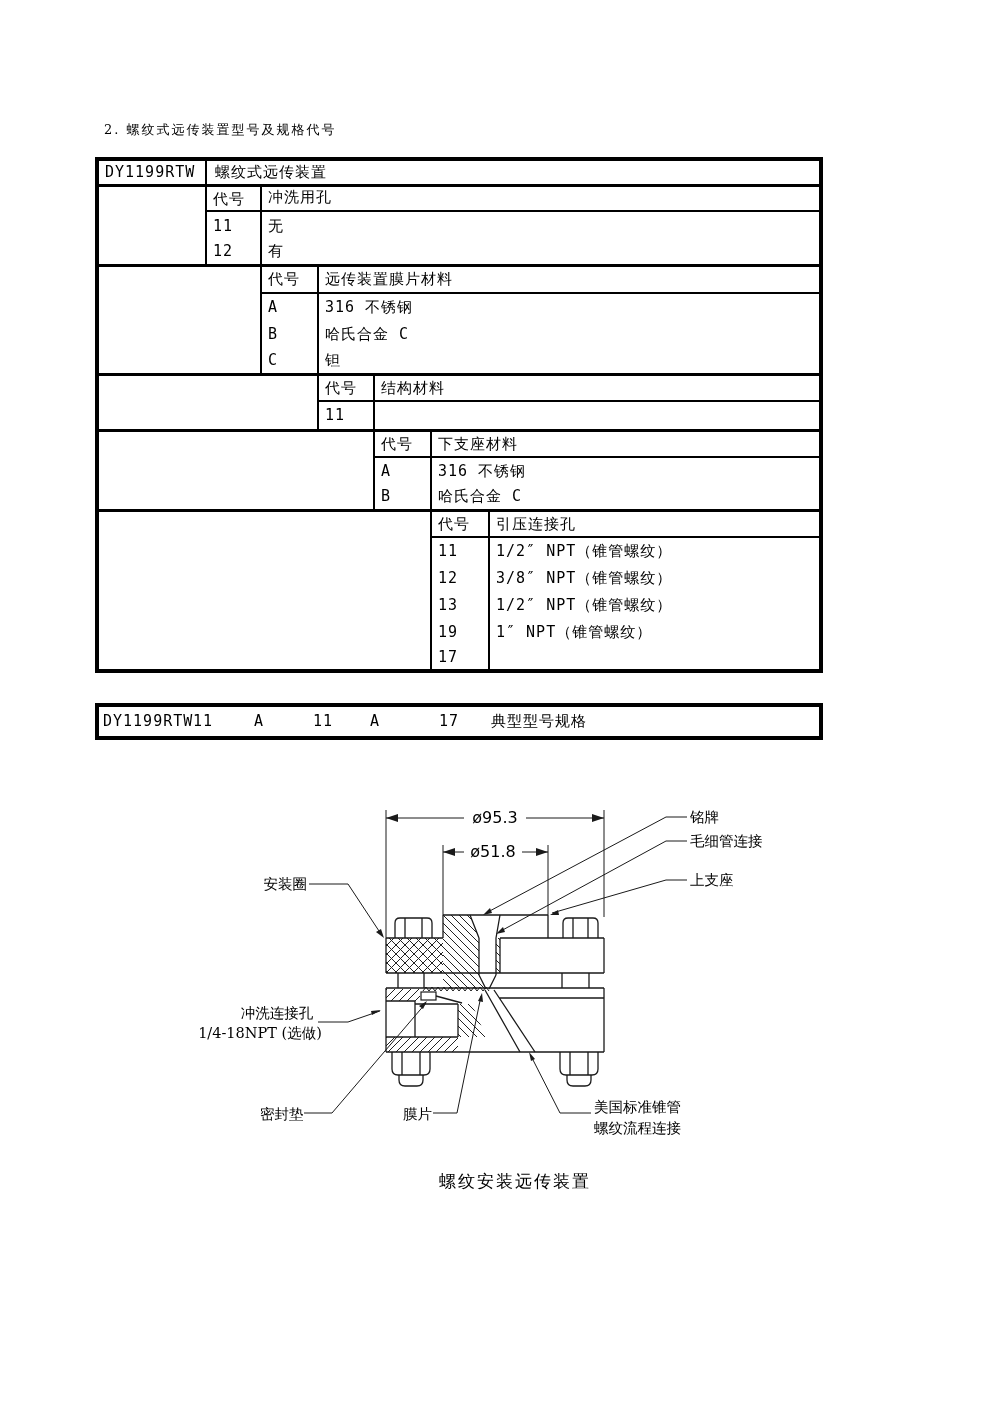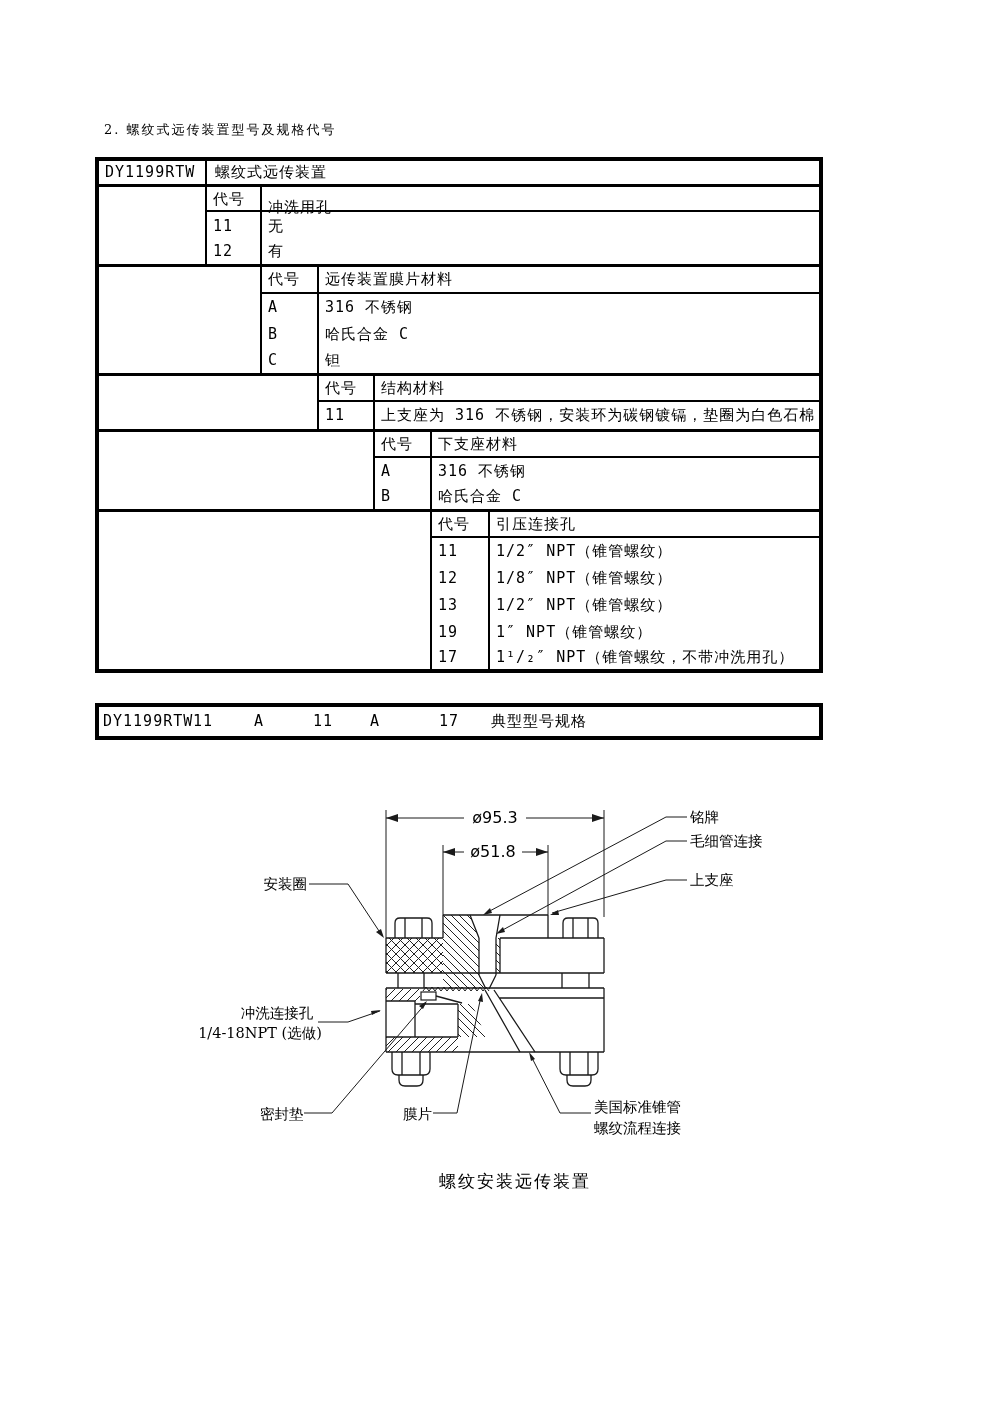--- a/index.html
+++ b/index.html
@@ -40,59 +40,57 @@
   <i class="ln" style="left:161px;top:23px;width:2px;height:189px"></i>
   <i class="ln" style="left:218px;top:103px;width:2px;height:165px"></i>
   <i class="ln" style="left:274px;top:212px;width:2px;height:136px"></i>
   <i class="ln" style="left:331px;top:268px;width:2px;height:240px"></i>
   <i class="ln" style="left:389px;top:348px;width:2px;height:160px"></i>
 
   <div class="c" style="left:6px;top:0;height:23px;line-height:23px">DY1199RTW</div>
   <div class="c" style="left:116px;top:0;height:23px;line-height:23px">螺纹式远传装置</div>
 
   <div class="c" style="left:114px;top:26px;height:24px;line-height:24px">代号</div>
-  <div class="c" style="left:169px;top:34px;height:24px;line-height:24px">冲洗用孔</div>
+  <div class="c" style="left:169px;top:24px;height:24px;line-height:24px">冲洗用孔</div>
   <div class="c" style="left:114px;top:52px;height:26px;line-height:26px">11</div>
   <div class="c" style="left:169px;top:52px;height:26px;line-height:26px">无</div>
   <div class="c" style="left:114px;top:78px;height:25px;line-height:25px">12</div>
   <div class="c" style="left:169px;top:78px;height:25px;line-height:25px">有</div>
 
   <div class="c" style="left:169px;top:106px;height:25px;line-height:25px">代号</div>
   <div class="c" style="left:226px;top:106px;height:25px;line-height:25px">远传装置膜片材料</div>
   <div class="c" style="left:169px;top:133px;height:27px;line-height:27px">A</div>
   <div class="c" style="left:226px;top:133px;height:27px;line-height:27px">316 不锈钢</div>
   <div class="c" style="left:169px;top:160px;height:27px;line-height:27px">B</div>
   <div class="c" style="left:226px;top:160px;height:27px;line-height:27px">哈氏合金 C</div>
   <div class="c" style="left:169px;top:187px;height:25px;line-height:25px">C</div>
   <div class="c" style="left:226px;top:187px;height:25px;line-height:25px">钽</div>
 
   <div class="c" style="left:226px;top:215px;height:24px;line-height:24px">代号</div>
   <div class="c" style="left:282px;top:215px;height:24px;line-height:24px">结构材料</div>
   <div class="c" style="left:226px;top:241px;height:27px;line-height:27px">11</div>
-  <div class="c" style="left:282px;top:241px;height:27px;line-height:27px">上支座为 316 不锈钢，安装环为碳钢镀镉，垫圈为白色石棉</div>
 
   <div class="c" style="left:282px;top:271px;height:24px;line-height:24px">代号</div>
   <div class="c" style="left:339px;top:271px;height:16px;line-height:24px">下支座材料</div>
   <div class="c" style="left:282px;top:297px;height:26px;line-height:26px">A</div>
   <div class="c" style="left:339px;top:297px;height:26px;line-height:26px">316 不锈钢</div>
   <div class="c" style="left:282px;top:323px;height:25px;line-height:25px">B</div>
   <div class="c" style="left:339px;top:323px;height:25px;line-height:25px">哈氏合金 C</div>
 
   <div class="c" style="left:339px;top:351px;height:24px;line-height:24px">代号</div>
   <div class="c" style="left:397px;top:351px;height:15px;line-height:24px">引压连接孔</div>
   <div class="c" style="left:339px;top:377px;height:27px;line-height:27px">11</div>
   <div class="c" style="left:397px;top:377px;height:27px;line-height:27px">1/2″ NPT（锥管螺纹）</div>
   <div class="c" style="left:339px;top:404px;height:27px;line-height:27px">12</div>
-  <div class="c" style="left:397px;top:404px;height:27px;line-height:27px">1/8″ NPT（锥管螺纹）</div>
+  <div class="c" style="left:397px;top:404px;height:27px;line-height:27px">3/8″ NPT（锥管螺纹）</div>
   <div class="c" style="left:339px;top:431px;height:27px;line-height:27px">13</div>
   <div class="c" style="left:397px;top:431px;height:27px;line-height:27px">1/2″ NPT（锥管螺纹）</div>
   <div class="c" style="left:339px;top:458px;height:27px;line-height:27px">19</div>
   <div class="c" style="left:397px;top:458px;height:27px;line-height:27px">1″ NPT（锥管螺纹）</div>
   <div class="c" style="left:339px;top:484px;height:24px;line-height:24px">17</div>
-  <div class="c" style="left:397px;top:484px;height:24px;line-height:24px">1¹/₂″ NPT（锥管螺纹，不带冲洗用孔）</div>
 </div>
 
 <div id="t2" class="tbl">
   <div class="c" style="left:4px;top:0;height:29px;line-height:29px">DY1199RTW</div>
   <div class="c" style="left:94px;top:0;height:29px;line-height:29px">11</div>
   <div class="c" style="left:155px;top:0;height:29px;line-height:29px">A</div>
   <div class="c" style="left:214px;top:0;height:29px;line-height:29px">11</div>
   <div class="c" style="left:271px;top:0;height:29px;line-height:29px">A</div>
   <div class="c" style="left:340px;top:0;height:29px;line-height:29px">17</div>
   <div class="c" style="left:392px;top:0;height:29px;line-height:29px">典型型号规格</div>

